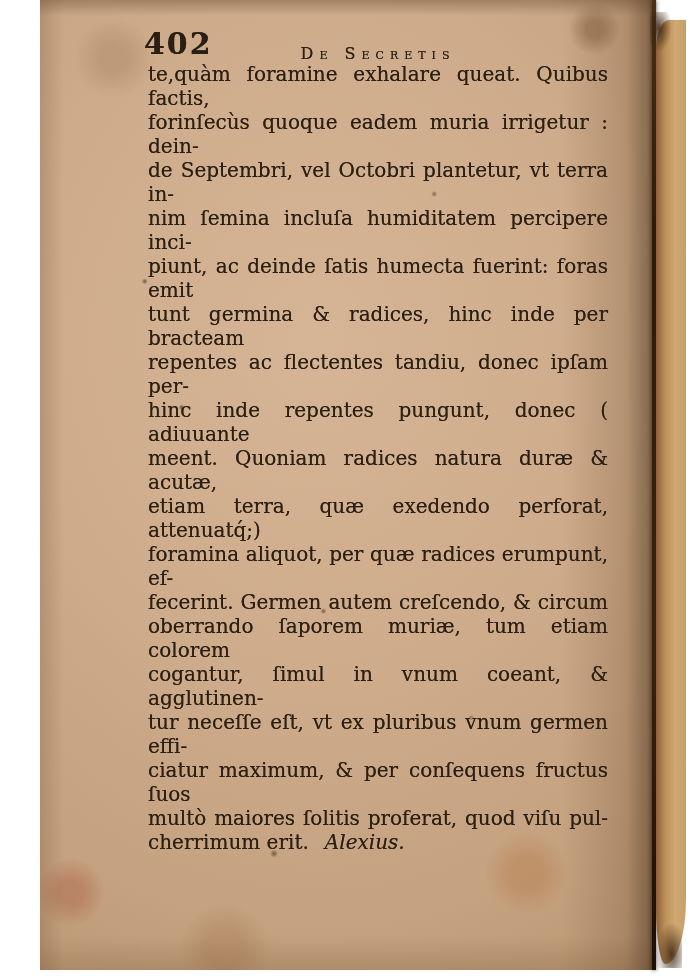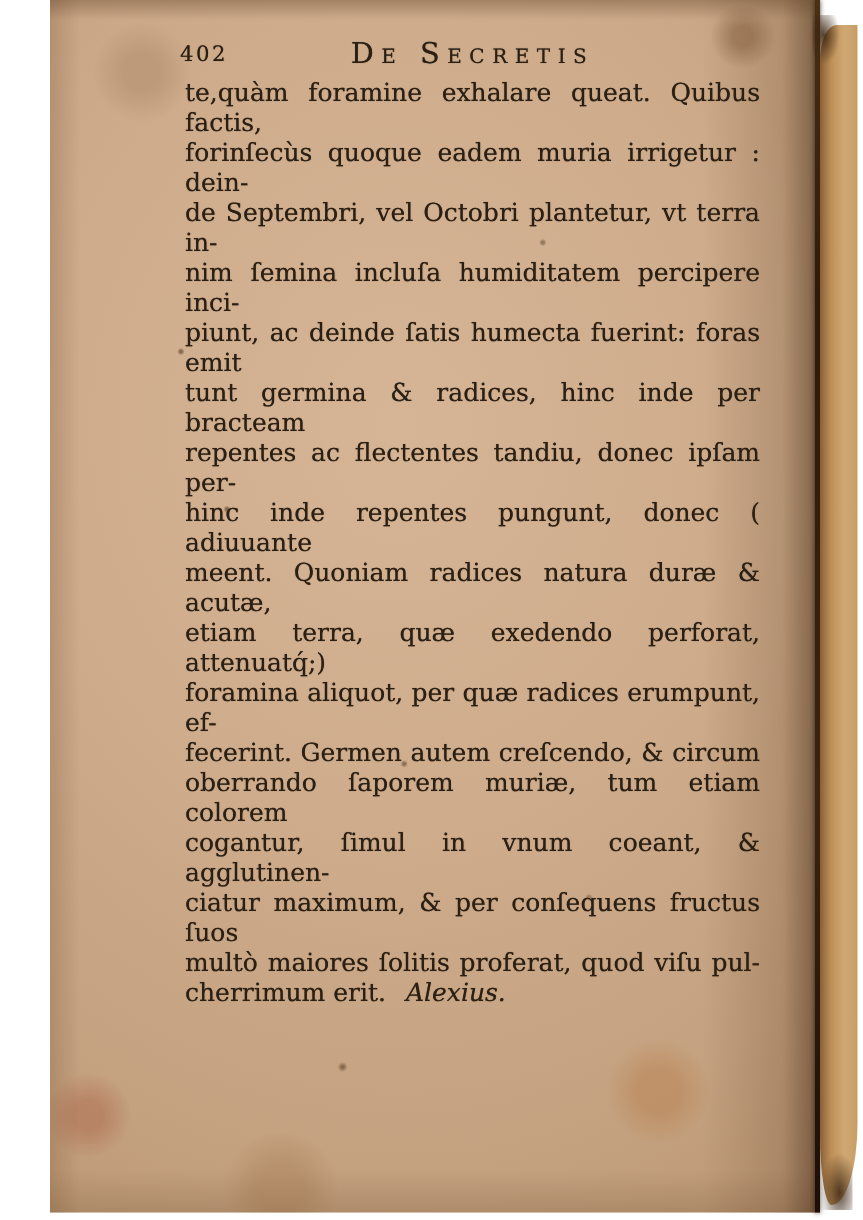--- a/index.html
+++ b/index.html
@@ -41,23 +41,23 @@
     border-bottom-right-radius:22px 70px;}
   .adjacent::before{content:"";position:absolute;left:-6px;top:-8px;width:22px;height:40px;
     background:radial-gradient(ellipse at 40% 40%, rgba(58,34,14,.85), rgba(58,34,14,0) 70%);}
   .adjacent::after{content:"";position:absolute;left:0;bottom:-4px;width:26px;height:46px;
     background:radial-gradient(ellipse at 60% 70%, rgba(52,30,12,.8), rgba(52,30,12,0) 70%);}
 
   
   .textcol{position:absolute;left:108px;top:30px;width:460px;color:#2a1f12;
     font-size:20px;line-height:24px;text-shadow:0 0 .6px rgba(42,31,18,.75);}
   .pageheader{position:relative;height:30px;margin-bottom:2px;}
-  .pagenum{position:absolute;left:-4px;top:2px;font-size:17px;letter-spacing:2px;}
-  .runtitle{position:absolute;left:50%;top:1px;transform:translateX(-50%);
-    font-variant:small-caps;font-size:23px;letter-spacing:6px;white-space:nowrap;}
+  .pagenum{position:absolute;left:-4px;top:2px;font-size:30px;letter-spacing:2px;font-weight:bold;}
+  .runtitle{position:absolute;left:50%;top:12px;transform:translateX(-50%);
+    font-variant:small-caps;font-size:16px;letter-spacing:6px;white-space:nowrap;}
   .line{text-align:justify;text-align-last:justify;}
   .partial{text-align:left;text-align-last:left;}
   .attr{font-style:italic;margin-left:16px;}
 </style>
 </head>
 <body>
 
 <div class="scan">
 
   <div class="sheet">
@@ -79,20 +79,21 @@
           <div class="line">piunt, ac deinde ſatis humecta fuerint: foras emit</div>
           <div class="line">tunt germina &amp; radices, hinc inde per bracteam</div>
           <div class="line">repentes ac flectentes tandiu, donec ipſam per-</div>
           <div class="line">hinc inde repentes pungunt, donec ( adiuuante</div>
           <div class="line">meent. Quoniam radices natura duræ &amp; acutæ,</div>
           <div class="line">etiam terra, quæ exedendo perforat, attenuatq́;)</div>
           <div class="line">foramina aliquot, per quæ radices erumpunt, ef-</div>
           <div class="line">fecerint. Germen autem creſcendo, &amp; circum</div>
           <div class="line">oberrando ſaporem muriæ, tum etiam colorem</div>
           <div class="line">cogantur, ſimul in vnum coeant, &amp; agglutinen-</div>
+          <div class="line">tur neceſſe eſt, vt ex pluribus vnum germen effi-</div>
           <div class="line">ciatur maximum, &amp; per conſequens fructus ſuos</div>
           <div class="line">multò maiores ſolitis proferat, quod viſu pul-</div>
         </div>
 
       <div class="line partial">
         <span>cherrimum erit.</span><span class="attr">Alexius.</span>
       </div>
 
     </div>
 

